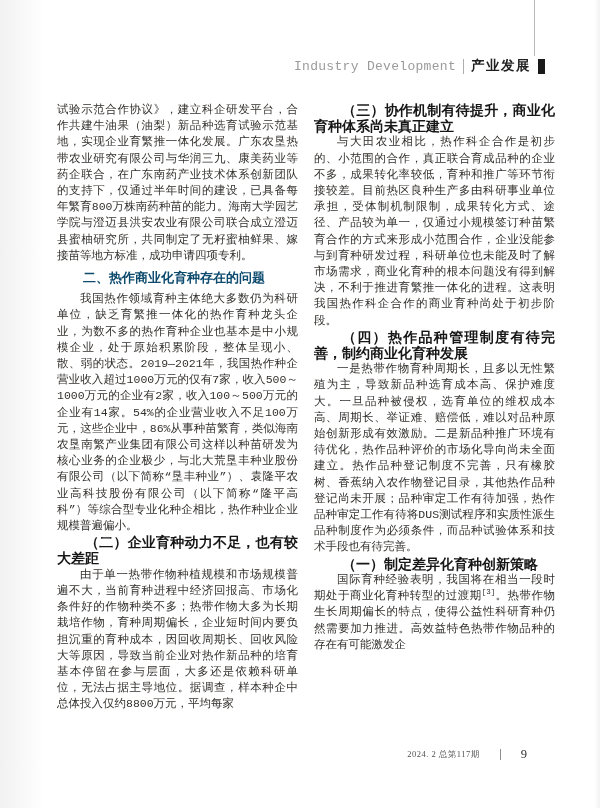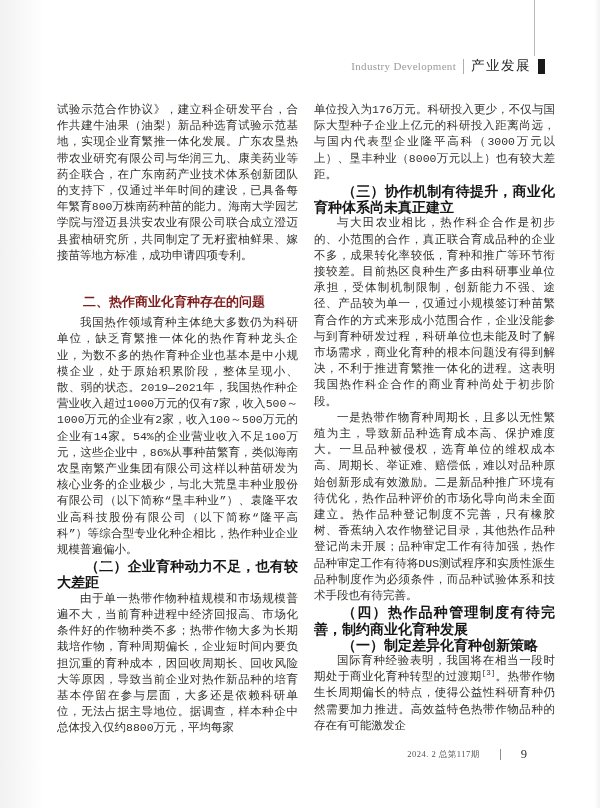--- a/index.html
+++ b/index.html
@@ -16,43 +16,43 @@
   .edge-shade-right{
     position:absolute;right:0;top:0;bottom:0;width:6px;
     background:linear-gradient(to left, rgba(150,150,150,0.12), rgba(255,255,255,0));
     pointer-events:none;
   }
   
   .header-rule-v{position:absolute;top:0;left:534px;width:1px;height:56px;background:#b9b9b9;}
   .header-row{
     position:absolute;top:57px;right:55px;display:flex;align-items:center;gap:7px;
   }
-  .header-en{font-size:11px;color:#9b9b9b;letter-spacing:0.3px;font-family:Liberation Serif, serif;}
+  .header-en{font-size:13px;color:#9b9b9b;letter-spacing:0.3px;font-family:Liberation Mono, monospace;}
   .header-divider{width:1px;height:15px;background:#adadad;}
   .header-zh{
-    font-size:13.5px;font-weight:normal;color:#1f1f1f;letter-spacing:1.5px;
+    font-size:13.5px;font-weight:bold;color:#1f1f1f;letter-spacing:1.5px;
     font-family:"Liberation Sans",sans-serif;
   }
   .header-block{width:7px;height:15px;background:#1a1a1a;}
   
   .content{
     position:absolute;left:57px;top:102px;width:498px;
     display:flex;gap:16px;
   }
   .col{width:241px;}
   .block{margin:0;}
   .body{
     font-size:11.5px;line-height:16.2px;text-align:justify;
     color:#33312e;text-indent:2em;font-family:Liberation Mono, monospace;
   }
   .no-indent{text-indent:0;}
   .h2{
     font-family:"Liberation Sans",sans-serif;font-weight:bold;
-    font-size:13px;line-height:16.2px;color:#7f1d1d;
-    text-indent:2em;margin-top:30px;margin-bottom:5px;
+    font-size:13px;line-height:16.2px;color:#0c4a6e;
+    text-indent:2em;margin-top:6px;margin-bottom:5px;
   }
   .h3{
     font-family:"Liberation Sans",sans-serif;font-weight:bold;
     font-size:14px;line-height:16.2px;color:#161616;
     text-indent:2em;text-align:justify;
   }
   sup{font-size:7.5px;line-height:0;vertical-align:super;}
   
   .footer{
     position:absolute;top:747px;right:73px;
@@ -80,25 +80,24 @@
 
   <div class="content">
     <div class="col">
         <div class="block body no-indent">试验示范合作协议》，建立科企研发平台，合作共建牛油果（油梨）新品种选育试验示范基地，实现企业育繁推一体化发展。广东农垦热带农业研究有限公司与华润三九、康美药业等药企联合，在广东南药产业技术体系创新团队的支持下，仅通过半年时间的建设，已具备每年繁育800万株南药种苗的能力。海南大学园艺学院与澄迈县洪安农业有限公司联合成立澄迈县蜜柚研究所，共同制定了无籽蜜柚鲜果、嫁接苗等地方标准，成功申请四项专利。</div>
         <div class="block h2">二、热作商业化育种存在的问题</div>
         <div class="block body">我国热作领域育种主体绝大多数仍为科研单位，缺乏育繁推一体化的热作育种龙头企业，为数不多的热作育种企业也基本是中小规模企业，处于原始积累阶段，整体呈现小、散、弱的状态。2019—2021年，我国热作种企营业收入超过1000万元的仅有7家，收入500～1000万元的企业有2家，收入100～500万元的企业有14家。54%的企业营业收入不足100万元，这些企业中，86%从事种苗繁育，类似海南农垦南繁产业集团有限公司这样以种苗研发为核心业务的企业极少，与北大荒垦丰种业股份有限公司（以下简称“垦丰种业”）、袁隆平农业高科技股份有限公司（以下简称“隆平高科”）等综合型专业化种企相比，热作种业企业规模普遍偏小。</div>
         <div class="block h3">（二）企业育种动力不足，也有较大差距</div>
         <div class="block body">由于单一热带作物种植规模和市场规模普遍不大，当前育种进程中经济回报高、市场化条件好的作物种类不多；热带作物大多为长期栽培作物，育种周期偏长，企业短时间内要负担沉重的育种成本，因回收周期长、回收风险大等原因，导致当前企业对热作新品种的培育基本停留在参与层面，大多还是依赖科研单位，无法占据主导地位。据调查，样本种企中总体投入仅约8800万元，平均每家</div>
       </div>
     <div class="col">
-        <div class="block body no-indent">单位投入为176万元。科研投入更少，不仅与国际大型种子企业上亿元的科研投入距离尚远，与国内代表型企业隆平高科（3000万元以上）、垦丰种业（8000万元以上）也有较大差距。</div>
         <div class="block h3">（三）协作机制有待提升，商业化育种体系尚未真正建立</div>
-        <div class="block body">与大田农业相比，热作科企合作是初步的、小范围的合作，真正联合育成品种的企业不多，成果转化率较低，育种和推广等环节衔接较差。目前热区良种生产多由科研事业单位承担，受体制机制限制，创新能力不强、途径、产品较为单一，仅通过小规模签订种苗繁育合作的方式来形成小范围合作，企业没能参与到育种研发过程，科研单位也未能及时了解市场需求，商业化育种的根本问题没有得到解决，不利于推进育繁推一体化的进程。这表明我国热作科企合作的商业育种尚处于初步阶段。</div>
+        <div class="block body">与大田农业相比，热作科企合作是初步的、小范围的合作，真正联合育成品种的企业不多，成果转化率较低，育种和推广等环节衔接较差。目前热区良种生产多由科研事业单位承担，受体制机制限制，成果转化方式、途径、产品较为单一，仅通过小规模签订种苗繁育合作的方式来形成小范围合作，企业没能参与到育种研发过程，科研单位也未能及时了解市场需求，商业化育种的根本问题没有得到解决，不利于推进育繁推一体化的进程。这表明我国热作科企合作的商业育种尚处于初步阶段。</div>
+        <div class="block h3">（四）热作品种管理制度有待完善，制约商业化育种发展</div>
         <div class="block body">一是热带作物育种周期长，且多以无性繁殖为主，导致新品种选育成本高、保护难度大。一旦品种被侵权，选育单位的维权成本高、周期长、举证难、赔偿低，难以对品种原始创新形成有效激励。二是新品种推广环境有待优化，热作品种评价的市场化导向尚未全面建立。热作品种登记制度不完善，只有橡胶树、香蕉纳入农作物登记目录，其他热作品种登记尚未开展；品种审定工作有待加强，热作品种审定工作有待将DUS测试程序和实质性派生品种制度作为必须条件，而品种试验体系和技术手段也有待完善。</div>
-        <div class="block h3">（四）热作品种管理制度有待完善，制约商业化育种发展</div>
         <div class="block h3">（一）制定差异化育种创新策略</div>
         <div class="block body">国际育种经验表明，我国将在相当一段时期处于商业化育种转型的过渡期<sup>[3]</sup>。热带作物生长周期偏长的特点，使得公益性科研育种仍然需要加力推进。高效益特色热带作物品种的存在有可能激发企</div>
       </div>
   </div>
 
   <div class="footer">
     <span class="footer-issue">2024. 2  总第117期</span>
     <span class="footer-divider"></span>
     <span class="footer-page">9</span>
   </div>

